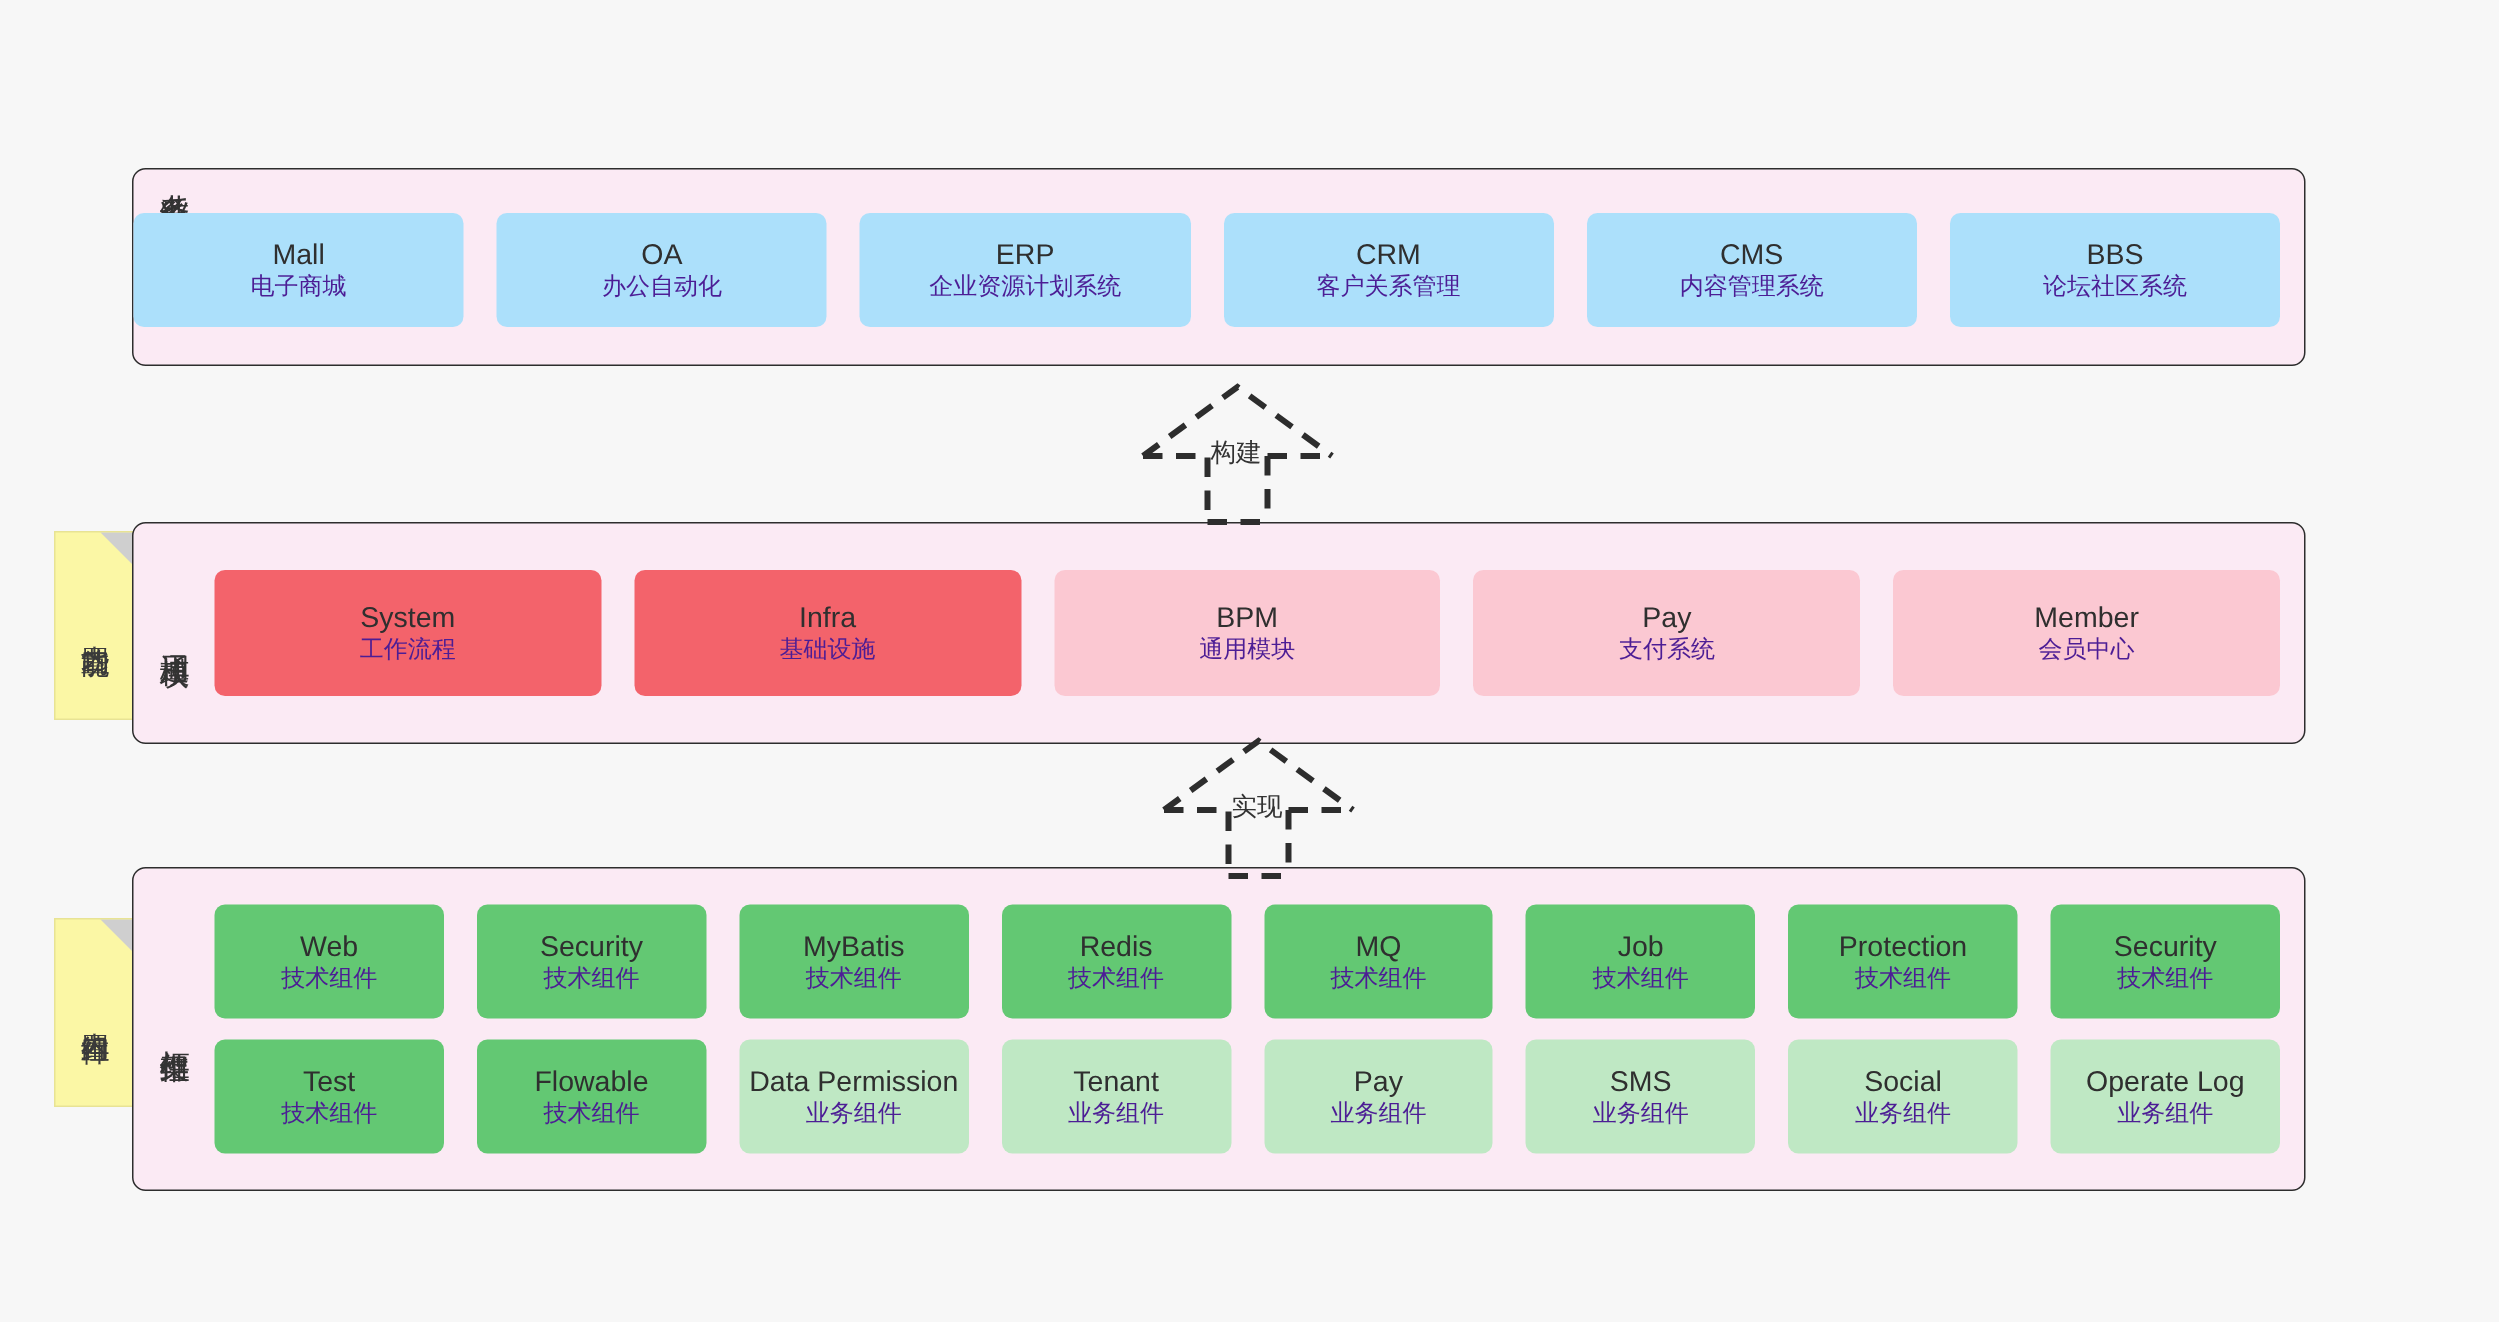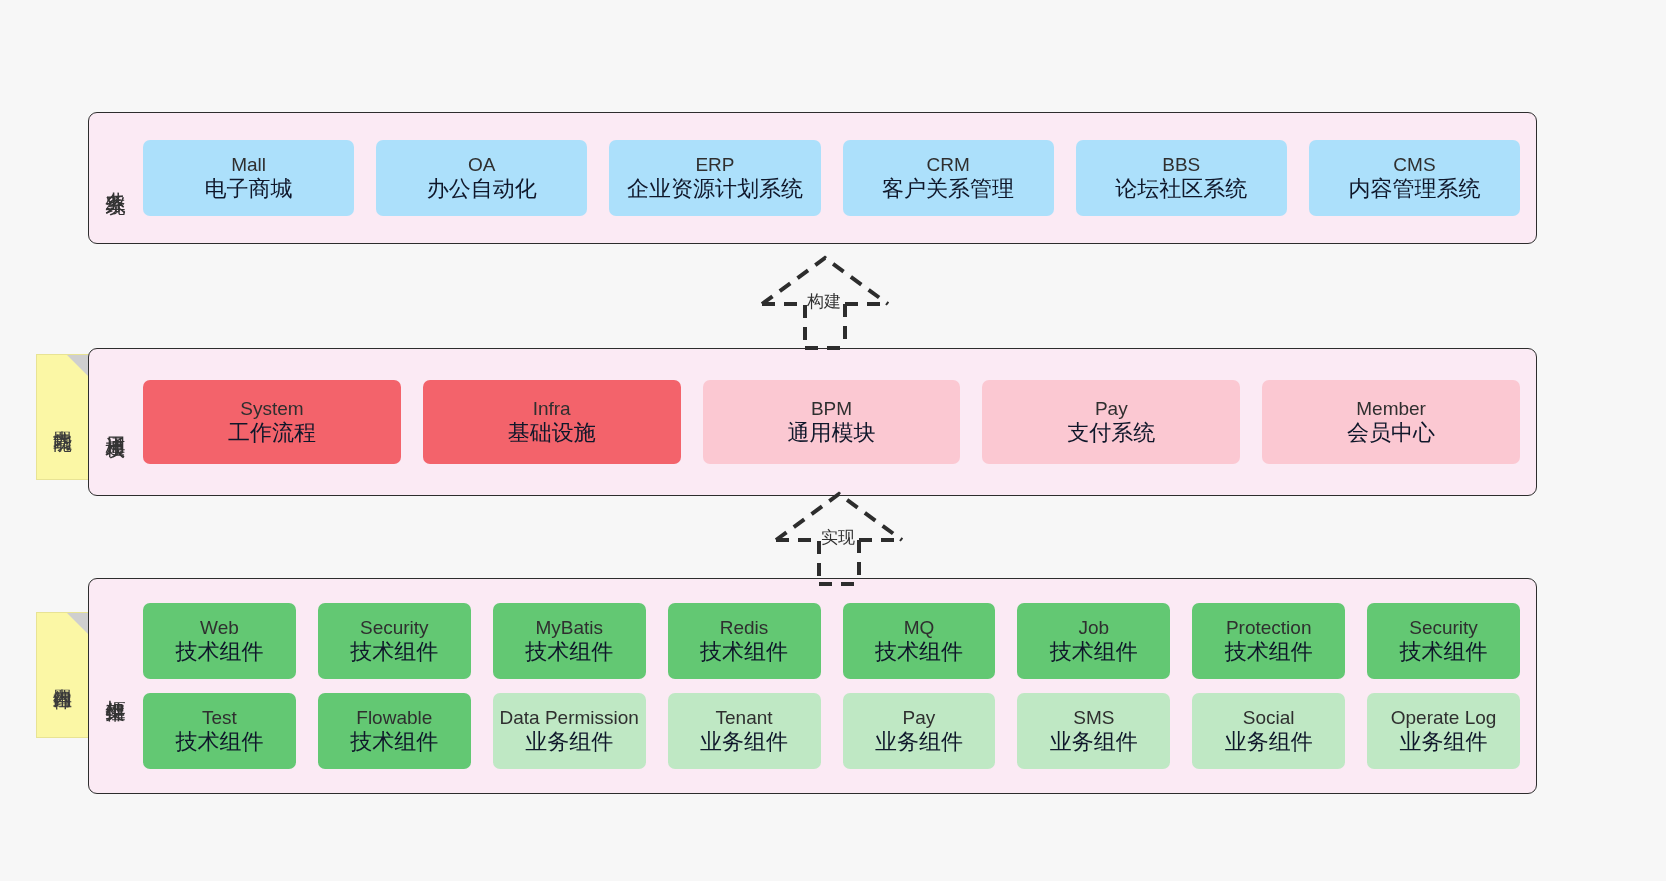--- a/index.html
+++ b/index.html
@@ -102,23 +102,23 @@
     text-align: center;
     box-sizing: border-box;
     padding: 6px 4px;
   }
   .card .t1 {
     font-size: 19px;
     line-height: 1.22;
     color: #2f2f2f;
   }
   .card .t2 {
-    font-size: 22px;
+    font-size: 16px;
     line-height: 1.22;
-    color: #0f172a;
+    color: #4c1d95;
     text-align: right;
   }
   .card.h-biz   { height: 76px; }
   .card.h-mod   { height: 84px; }
   .card.h-frame { height: 76px; }
 
   .c-blue       { background: #ace0fb; }
   .c-red        { background: #f3636b; }
   .c-pink       { background: #fbc8d2; }
   .c-green      { background: #63c873; }
@@ -145,21 +145,21 @@
   <div class="note" style="left:36px; top:354px; width:54px; height:126px;">
     <div class="fold"></div>
     <div class="note-text">内置功能</div>
   </div>
 
   <div class="note" style="left:36px; top:612px; width:54px; height:126px;">
     <div class="fold"></div>
     <div class="note-text">内置组件</div>
   </div>
 
-  <div class="layer" style="left:88px; top:112px; width:1449px; height:132px;">
+  <div class="layer" style="left:88px; top:112px; width:1449px; height:132px;flex-direction:column;">
     <div class="layer-title">
       <span>业务系统</span>
     </div>
     <div class="layer-body">
       <div class="row">
         <div class="card h-biz c-blue">
           <div class="t1">Mall</div>
           <div class="t2">电子商城</div>
         </div>
         <div class="card h-biz c-blue">
@@ -168,26 +168,26 @@
         </div>
         <div class="card h-biz c-blue">
           <div class="t1">ERP</div>
           <div class="t2">企业资源计划系统</div>
         </div>
         <div class="card h-biz c-blue">
           <div class="t1">CRM</div>
           <div class="t2">客户关系管理</div>
         </div>
         <div class="card h-biz c-blue">
+          <div class="t1">CMS</div>
+          <div class="t2">内容管理系统</div>
+        </div>
+        <div class="card h-biz c-blue">
           <div class="t1">BBS</div>
           <div class="t2">论坛社区系统</div>
-        </div>
-        <div class="card h-biz c-blue">
-          <div class="t1">CMS</div>
-          <div class="t2">内容管理系统</div>
         </div>
       </div>
     </div>
   </div>
 
   <div class="connector" style="left:750px; top:252px; width:170px; height:100px;">
     <svg width="170" height="100" viewBox="0 0 170 100">
       <path d="M 12 52 L 75 6 L 138 52" fill="none" stroke="#2d2d2d" stroke-width="4" stroke-dasharray="13 9" stroke-linecap="butt"></path>
       <path d="M 12 52 L 55 52 L 55 96 M 95 52 L 138 52 M 95 52 L 95 96 M 55 96 L 95 96" fill="none" stroke="#2d2d2d" stroke-width="4" stroke-dasharray="13 9" stroke-linecap="butt"></path>
     </svg>

